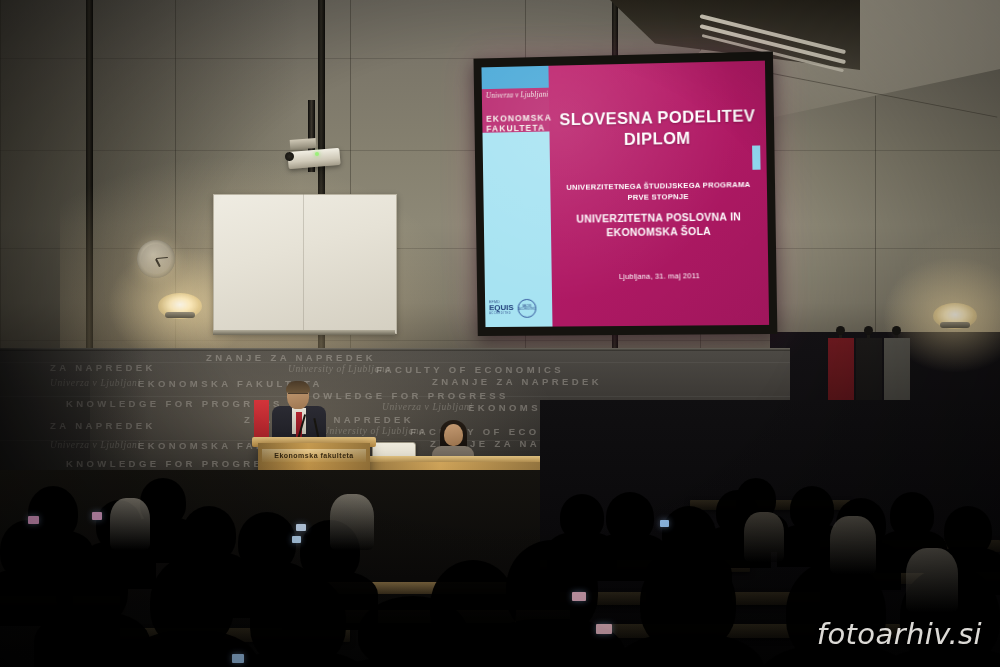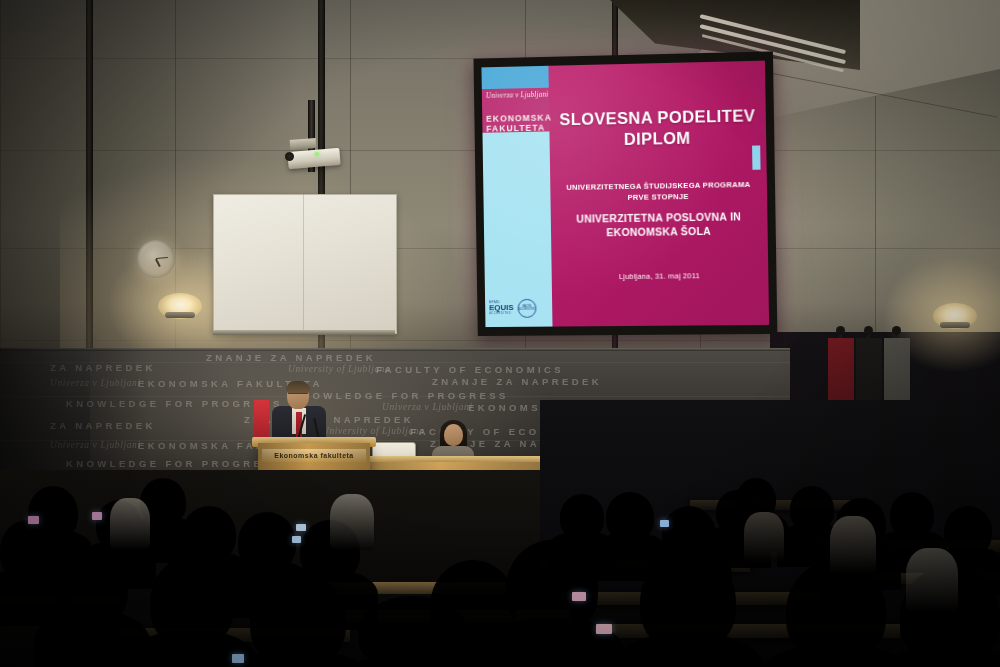--- a/index.html
+++ b/index.html
@@ -512,13 +512,14 @@
       <div class="phone" style="position: absolute; left: 292px; top: 536px; width: 9px; height: 7px; background: rgb(191, 224, 255); opacity: 0.9;"></div>
       <div class="phone" style="position: absolute; left: 232px; top: 654px; width: 12px; height: 9px; background: rgb(168, 212, 255); opacity: 0.9;"></div>
       <div class="phone" style="position: absolute; left: 660px; top: 520px; width: 9px; height: 7px; background: rgb(159, 208, 255); opacity: 0.9;"></div>
       <div class="phone" style="position: absolute; left: 572px; top: 592px; width: 14px; height: 9px; background: rgb(232, 180, 200); opacity: 0.9;"></div>
       <div class="phone" style="position: absolute; left: 596px; top: 624px; width: 16px; height: 10px; background: rgb(237, 188, 201); opacity: 0.9;"></div>
       <div class="phone" style="position: absolute; left: 92px; top: 512px; width: 10px; height: 8px; background: rgb(242, 176, 221); opacity: 0.9;"></div>
     </div>
 
   <div class="vignette"></div>
 
+  <div class="watermark">fotoarhiv.si</div>
 </div>
 
 </body></html>

